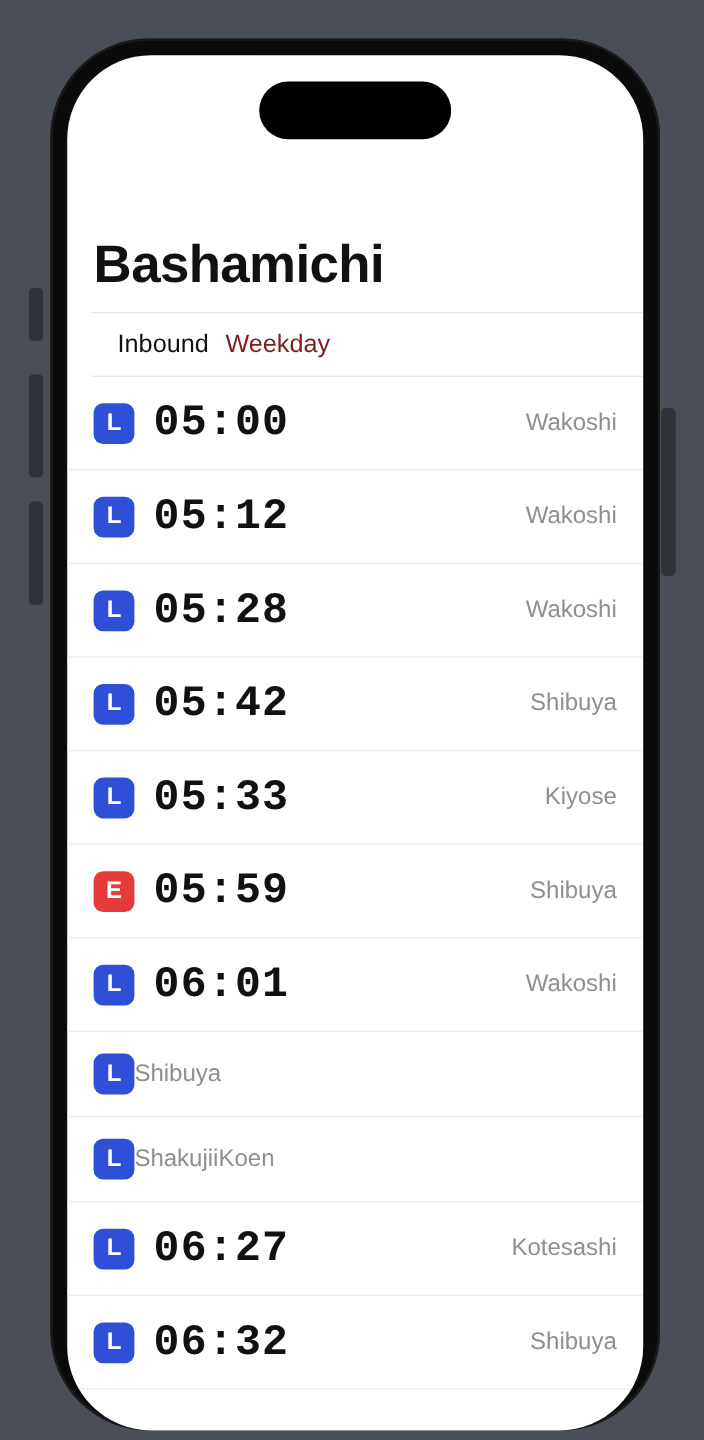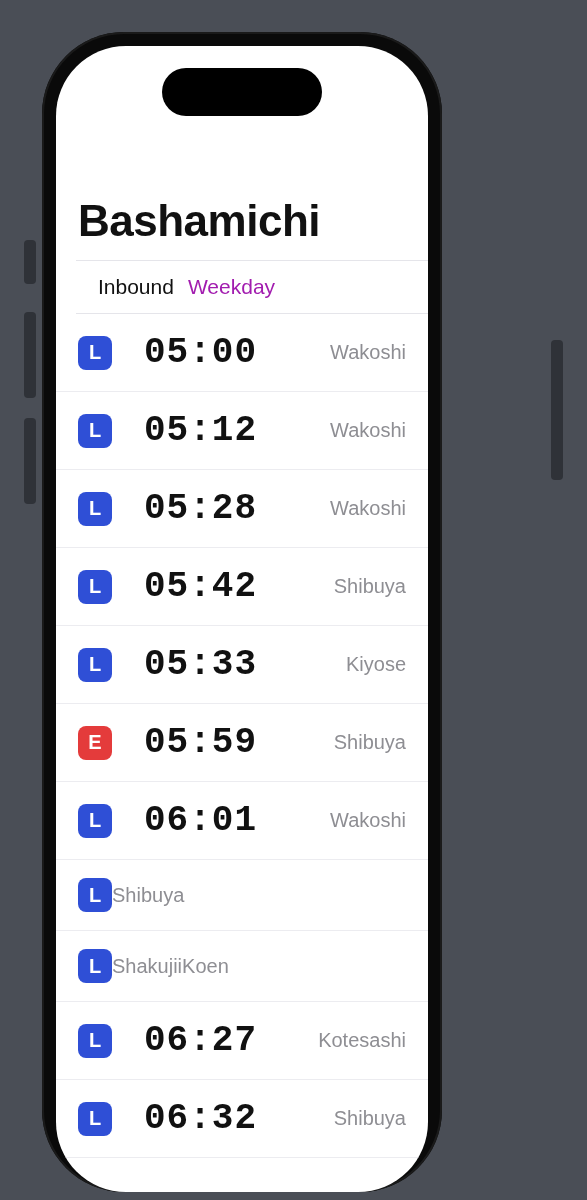--- a/index.html
+++ b/index.html
@@ -10,21 +10,21 @@
     font-family: -apple-system, BlinkMacSystemFont, "Segoe UI", Helvetica, Arial, sans-serif;
     overflow: hidden;
     position: relative;
   }
 
   
   .phone {
     position: absolute;
     left: 42px;
     top: 32px;
-    width: 400px;
+    width: 508px;
     height: 1160px;
     background: #0a0a0a;
     border-radius: 82px;
     box-shadow: 0 0 0 2px #1a1a1a inset;
   }
 
   
   .screen {
     position: absolute;
     left: 14px;
@@ -78,21 +78,21 @@
   .filter-bar {
     display: flex;
     gap: 14px;
     padding: 14px 22px 14px 22px;
     border-top: 1px solid #e5e5ea;
     border-bottom: 1px solid #e5e5ea;
     font-size: 21px;
     margin-left: 20px;
   }
   .filter-active { color: #111; }
-  .filter-inactive { color: #a21caf; }
+  .filter-inactive { color: #7f1d1d; }
 
   .list {}
 
   .row {
     display: flex;
     align-items: center;
     padding: 18px 22px 18px 22px;
     border-bottom: 1px solid #ececf0;
   }
 
@@ -109,21 +109,21 @@
     flex: 0 0 34px;
   }
   .badge-L { background: #2f4fd6; }
   .badge-E { background: #e43b3b; }
 
   .time {
     font-family: ui-monospace, Menlo, Consolas, "Courier New", monospace;
     font-size: 36px;
     font-weight: 600;
     color: #111;
-    margin-left: 32px;
+    margin-left: 16px;
     letter-spacing: 1px;
     flex: 1;
   }
 
   .dest {
     font-size: 20px;
     color: #8e8e93;
     text-align: left;
     white-space: nowrap;
   }

